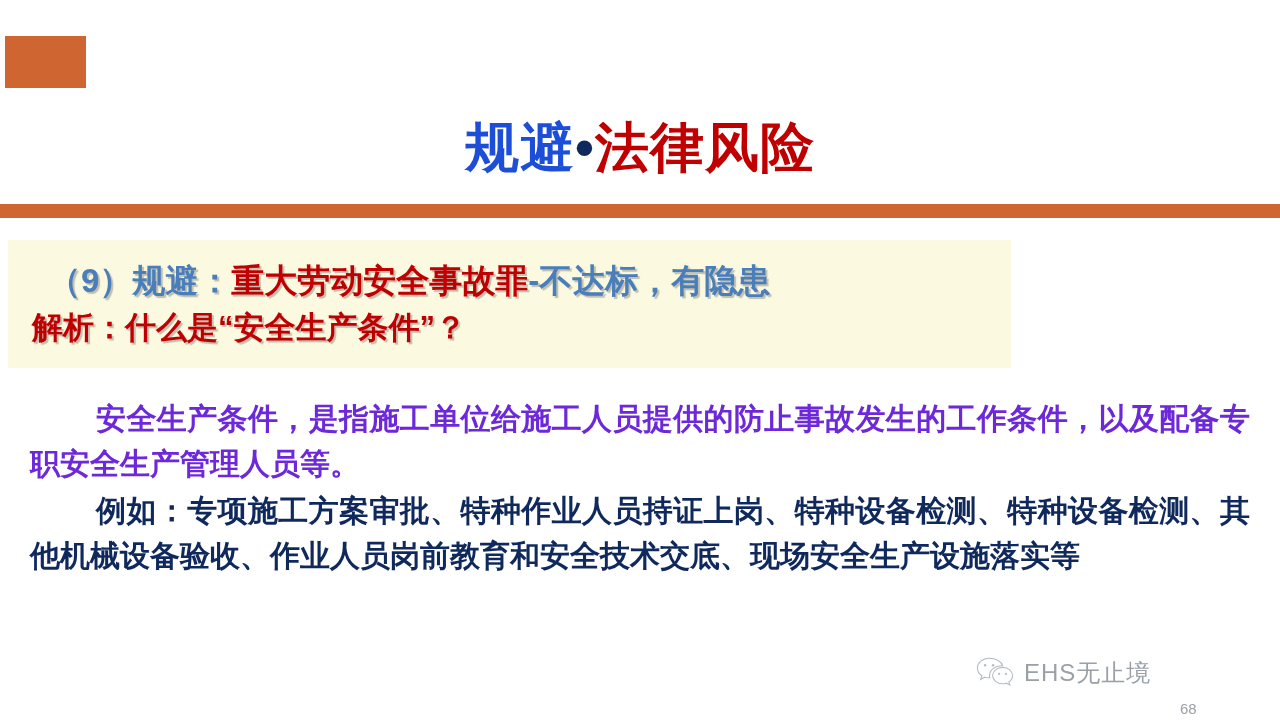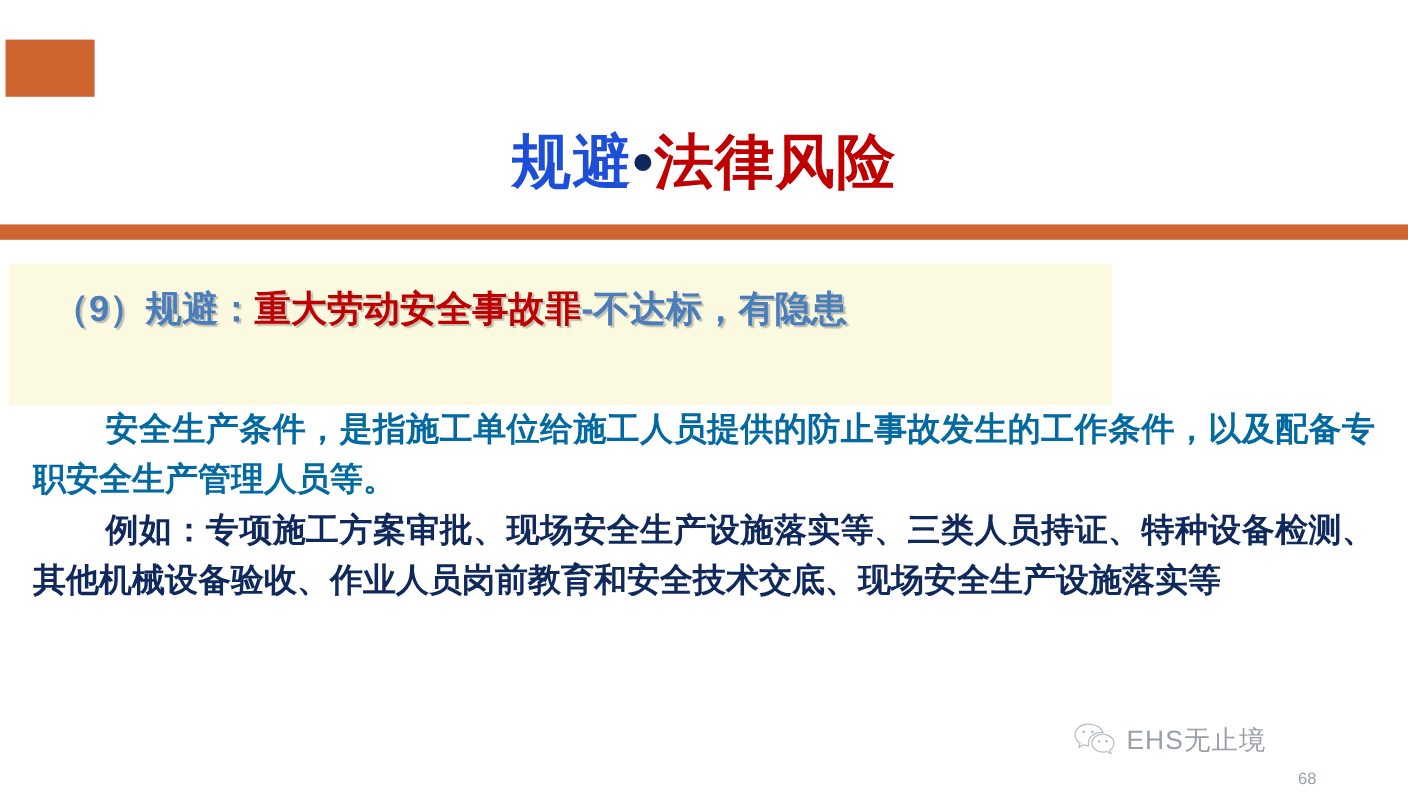--- a/index.html
+++ b/index.html
@@ -113,21 +113,21 @@
   }
   .para {
     font-size: 30px;
     line-height: 45px;
     font-weight: bold;
     text-align: justify;
     text-justify: inter-ideograph;
     text-indent: 66px;
     margin: 0 0 2px 0;
   }
-  .para-black { color: #0369a1; }
+  .para-black { color: #6d28d9; margin-top: 28px; }
   .para-navy  { color: #10295c; }
 
   
   .watermark {
     position: absolute;
     left: 975px;
     top: 655px;
     display: flex;
     align-items: center;
     gap: 9px;
@@ -158,24 +158,25 @@
   <div class="main-title">
     <span class="t-navy">规避</span><span class="t-dot">•</span><span class="t-red">法律风险</span>
   </div>
 
   <div class="divider"></div>
 
   <div class="highlight-box"></div>
   <div class="hl-line1">
     <span class="hl-blue">（9）规避：</span><span class="hl-red">重大劳动安全事故罪</span><span class="hl-blue">-不达标，有隐患</span>
   </div>
+  <div class="hl-line2">解析：什么是“安全生产条件”？</div>
 
   <div class="body-area">
     <p class="para para-black">安全生产条件，是指施工单位给施工人员提供的防止事故发生的工作条件，以及配备专职安全生产管理人员等。</p>
-    <p class="para para-navy">例如：专项施工方案审批、现场安全生产设施落实等、三类人员持证、特种设备检测、其他机械设备验收、作业人员岗前教育和安全技术交底、现场安全生产设施落实等</p>
+    <p class="para para-navy">例如：专项施工方案审批、特种作业人员持证上岗、特种设备检测、特种设备检测、其他机械设备验收、作业人员岗前教育和安全技术交底、现场安全生产设施落实等</p>
   </div>
 
   <div class="watermark">
     <span>
       <svg width="40" height="32" viewBox="0 0 40 32" aria-hidden="true">
         <path d="M14.2 3.2C7.6 3.2 2.4 7.6 2.4 13c0 3.1 1.8 5.9 4.5 7.7l-1.2 3.6 4.2-2.1c1.3.4 2.7.6 4.3.6h.6c-.2-.7-.3-1.5-.3-2.3 0-5.4 5.4-9.8 12-9.8.4 0 .8 0 1.2.1C26.6 6.6 21 3.2 14.2 3.2z" fill="none" stroke="#b6bcc4" stroke-width="1.1"></path>
         <circle cx="10.1" cy="10.3" r="1.25" fill="#b6bcc4"></circle>
         <circle cx="18.1" cy="10.3" r="1.25" fill="#b6bcc4"></circle>
         <path d="M37.6 20.6c0-4.5-4.5-8.2-10-8.2s-10 3.7-10 8.2c0 4.5 4.5 8.2 10 8.2 1.3 0 2.6-.2 3.7-.6l3.6 1.8-1-3c2.3-1.5 3.7-3.8 3.7-6.4z" fill="#ffffff" stroke="#b6bcc4" stroke-width="1.1"></path>
         <circle cx="24.2" cy="18.9" r="1.1" fill="#b6bcc4"></circle>

